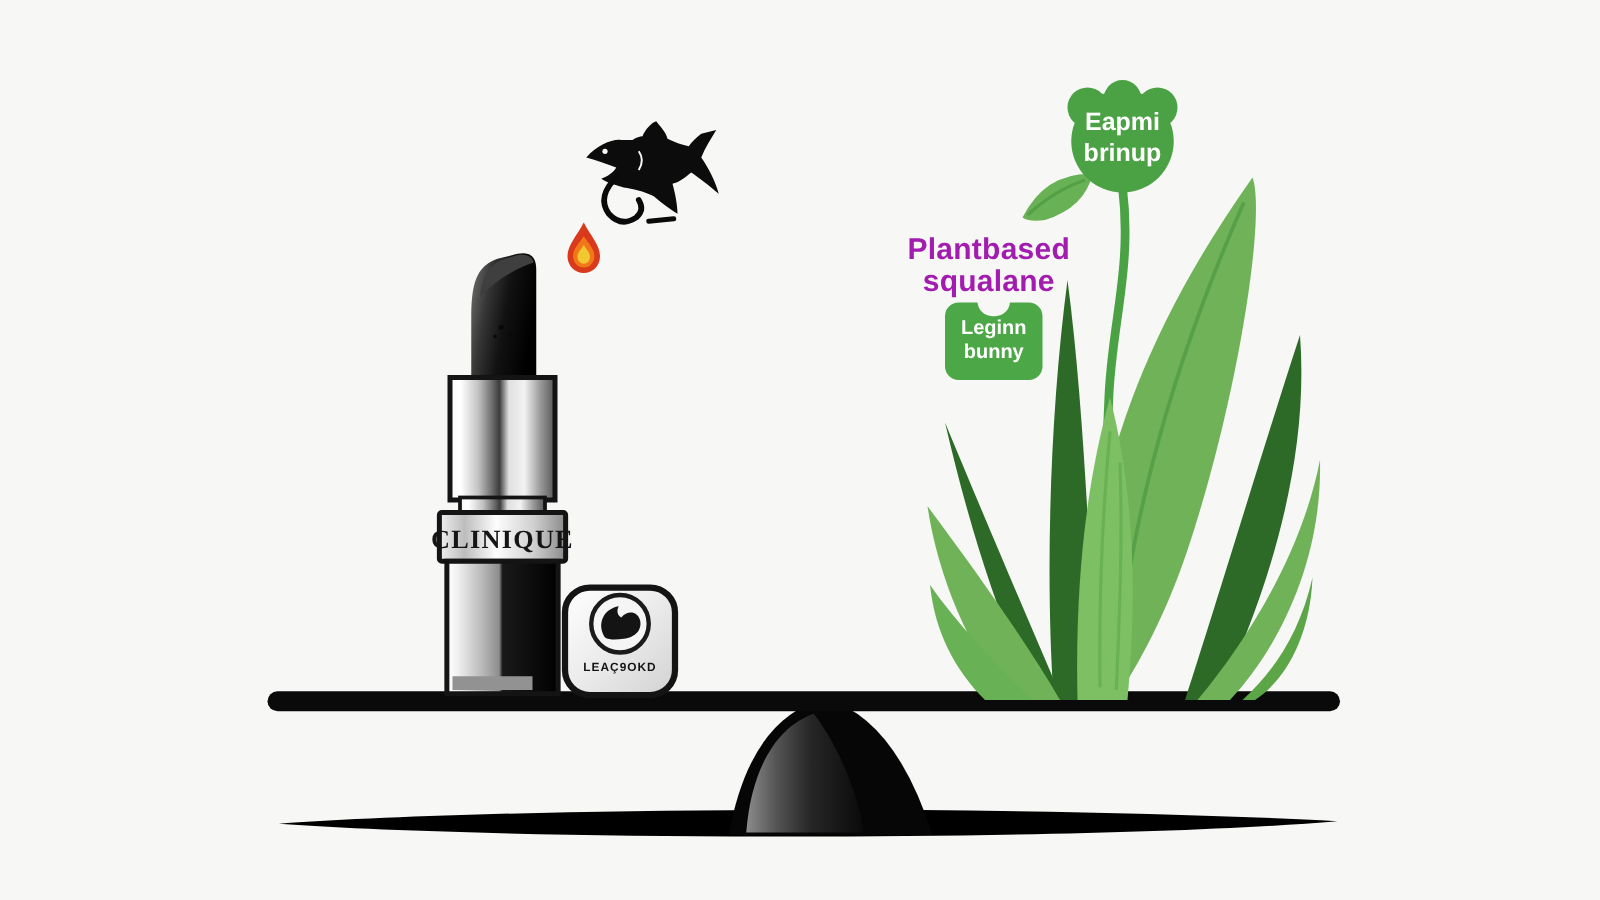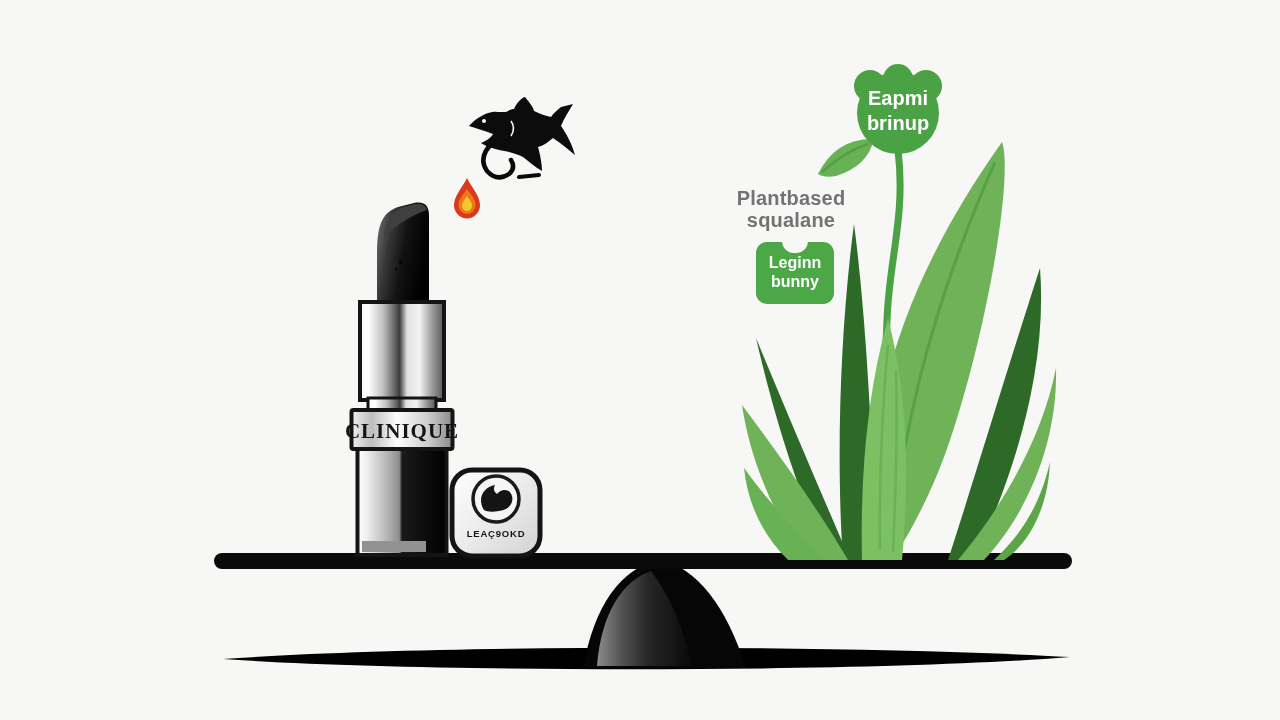--- a/index.html
+++ b/index.html
@@ -5,21 +5,21 @@
   html,body{margin:0;padding:0;}
   body{
     width:1280px;height:720px;overflow:hidden;position:relative;
     background:#f7f7f5;
     font-family:"Liberation Sans", sans-serif;
   }
   .stage{position:absolute;inset:0;}
   svg.art{position:absolute;left:0;top:0;z-index:1;}
   .overlay{position:absolute;z-index:2;text-align:center;}
   .green-label{
-    color:#737373;font-weight:700;font-size:20px;line-height:1.1;
+    color:#a21caf;font-weight:700;font-size:24px;line-height:1.1;
     letter-spacing:0.2px;
   }
   .flower-label{
     color:#ffffff;font-weight:700;font-size:20px;line-height:1.25;
   }
   .green-badge{
     position:absolute;z-index:2;
     background:#4CA847;border-radius:11px;color:#fff;
     font-weight:700;font-size:16px;line-height:1.18;
     display:flex;flex-direction:column;justify-content:center;align-items:center;

